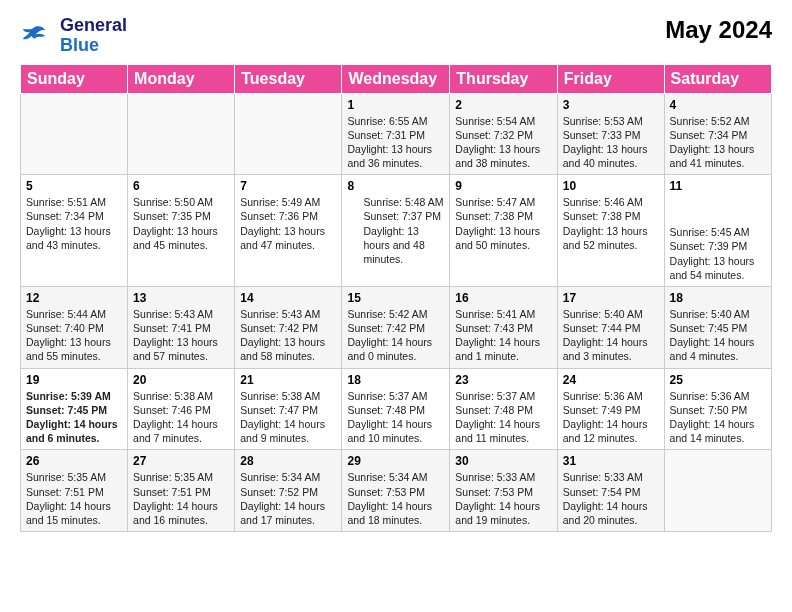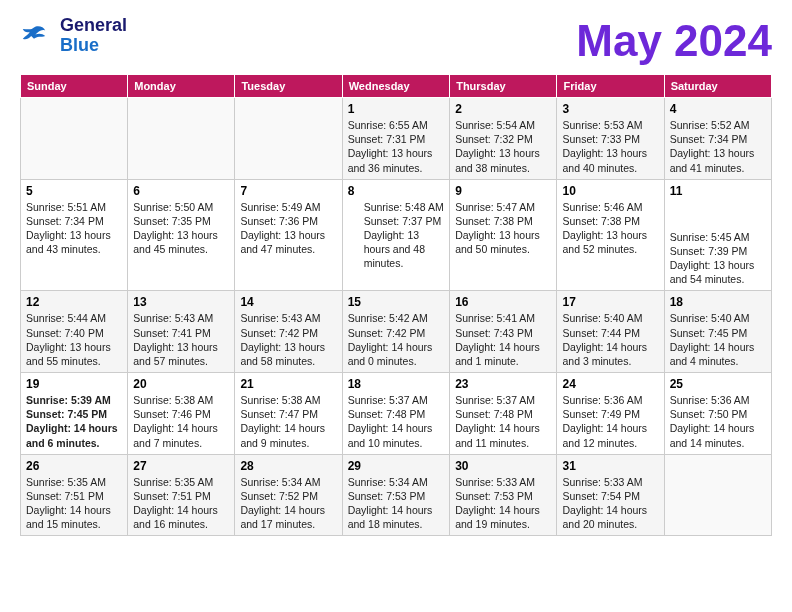--- a/index.html
+++ b/index.html
@@ -31,40 +31,40 @@
       color: #1a6ec8;
     }
     .logo-bird {
       width: 28px;
       height: 28px;
     }
     .title-block {
       text-align: right;
     }
     .month-title {
-      font-size: 44px;
+      font-size: 24px;
       font-weight: bold;
-      color: #6d28d9;
+      color: #000000;
     }
     .location {
       font-size: 14px;
       color: #333;
       margin-top: 2px;
     }
     .calendar {
       width: 100%;
       border-collapse: collapse;
       font-size: 11px;
     }
     .calendar th {
-      background: #be185d;
+      background: #ec4899;
       color: #fff;
       padding: 5px 6px;
       text-align: left;
-      font-size: 11px;
+      font-size: 16px;
       border: 1px solid #fff;
     }
     .calendar td {
       vertical-align: top;
       border: 1px solid #ccc;
       padding: 4px 5px;
       width: 108px;
       min-height: 80px;
       background: #fff;
     }

